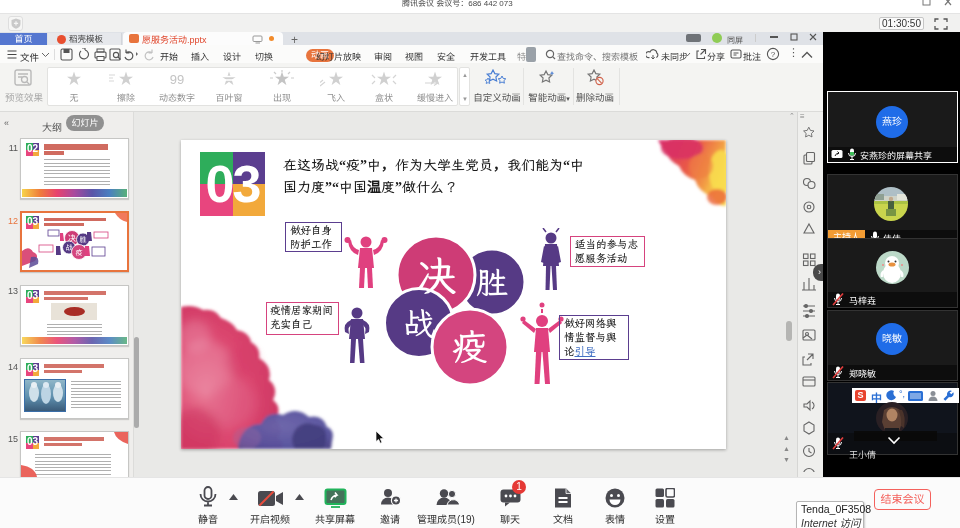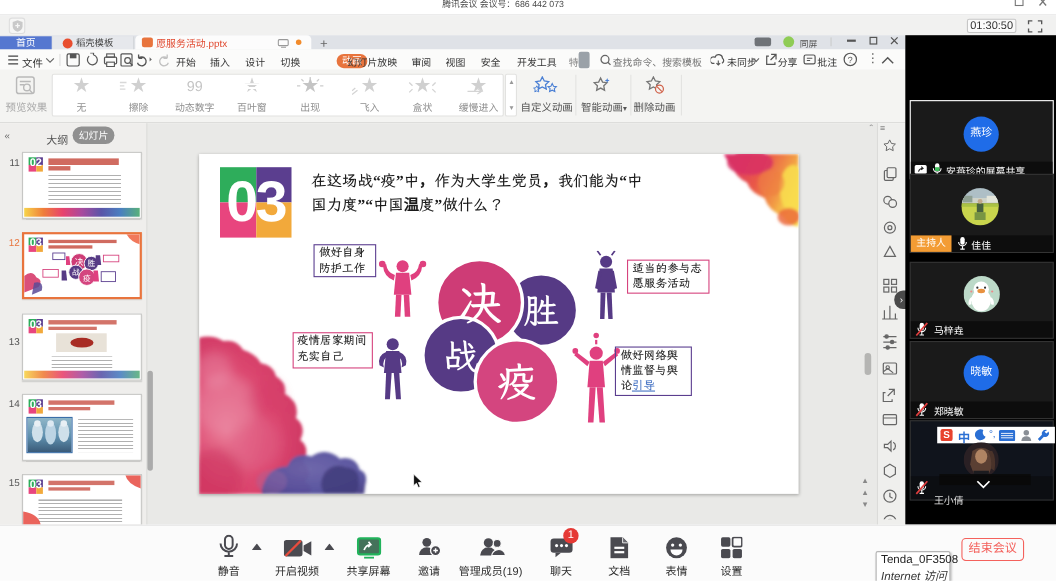--- a/index.html
+++ b/index.html
@@ -284,21 +284,21 @@
       <rect x="70" y="34" width="13" height="9" fill="none" stroke="#5b3e8f" stroke-width="0.8"></rect>
       <path d="M38 20 l3 0 1 8 -4 0 Z" fill="#e0407f"></path>
         <path d="M34 33 l4 0 1 9 -5 0 Z" fill="#563a85"></path>
         <path d="M65 19 l4 0 1 9 -5 0 Z" fill="#563a85"></path>
         <path d="M63 33 l4 0 1 10 -5 0 Z" fill="#e0407f"></path>
       <path d="M0 38 Q7 32 11 39 Q18 42 13 48 L0 53 Z" fill="#d63c6b" opacity="0.9"></path>
       <path d="M9 44 Q18 42 16 51 L7 55 Z" fill="#5a4a96" opacity="0.85"></path>
       <path d="M93 0 L105 0 L105 9 Q97 7 93 0 Z" fill="#ef6a4a" opacity="0.9"></path>
     </svg>
   </div>
-  <div class="tnum" style="top:306px;">13</div>
+  <div class="tnum" style="top:286px;">13</div>
   <div class="thumb" style="top:285px;">
     <div style="position:absolute;left:5px;top:4px;width:13px;height:13px;">
       <div style="position:absolute;width:6.5px;height:6.5px;left:0;top:0;background:#2ead5b"></div>
         <div style="position:absolute;width:6.5px;height:6.5px;left:6.5px;top:0;background:#5b3e8f"></div>
         <div style="position:absolute;width:6.5px;height:6.5px;left:0;top:6.5px;background:#e8457e"></div>
         <div style="position:absolute;width:6.5px;height:6.5px;left:6.5px;top:6.5px;background:#f2a93b"></div>
       <div style="position:absolute;left:0;top:0px;width:13px;text-align:center;color:#fff;font-size:10px;font-weight:bold;">03</div>
     </div>
     <div style="position:absolute;left:23px;top:5px;width:62px;height:4px;background:#c0392b;opacity:0.7;"></div>
     <div style="position:absolute;left:23px;top:11px;width:44px;height:3px;background:#c0392b;opacity:0.7;"></div>
@@ -534,21 +534,21 @@
           </svg>
       <svg style="position:absolute;left:19px;top:1px" width="10" height="13">
             <rect x="3" y="0.5" width="4" height="7" rx="2" fill="#fff"></rect>
             <rect x="3" y="4" width="4" height="3.5" fill="#3fbf5a"></rect>
             <path d="M1.5 5 a3.5 3.5 0 0 0 7 0 M5 8.8 v2.5 M3 11.5 h4" stroke="#fff" stroke-width="1" fill="none"></path>
           </svg>
       <div class="tname" style="left:32px;">安燕珍的屏幕共享</div>
     </div>
   </div>
 
-  <div class="tile" style="top:126px;height:72px;padding-left:28px;">
+  <div class="tile" style="top:142px;height:72px;padding-left:28px;">
     <svg style="position:absolute;left:46px;top:12px" width="34" height="34">
           <defs>
             <clipPath id="av2">
               <circle cx="17" cy="17" r="17"></circle>
             </clipPath>
           </defs>
           <g clip-path="url(#av2)">
             <rect width="34" height="13" fill="#aebfc6"></rect>
             <rect y="9" width="34" height="5" fill="#cfd3c8"></rect>
             <rect x="1" y="7" width="9" height="6" fill="#8fa093"></rect>

